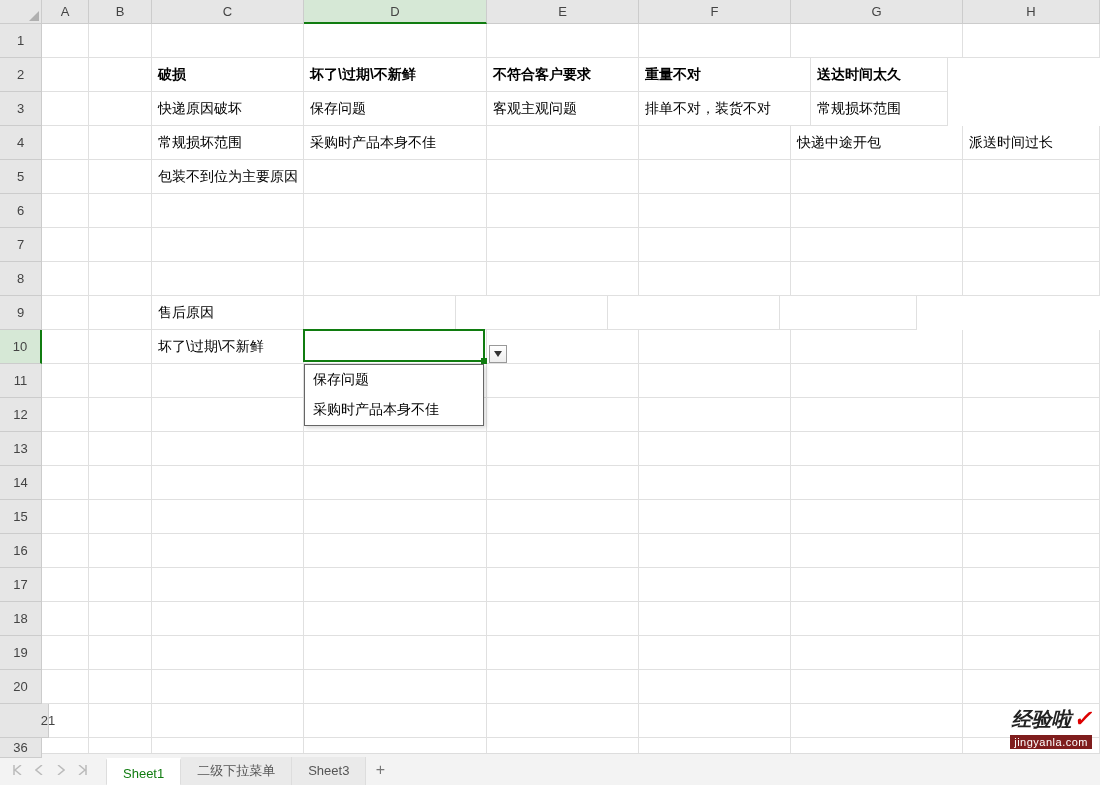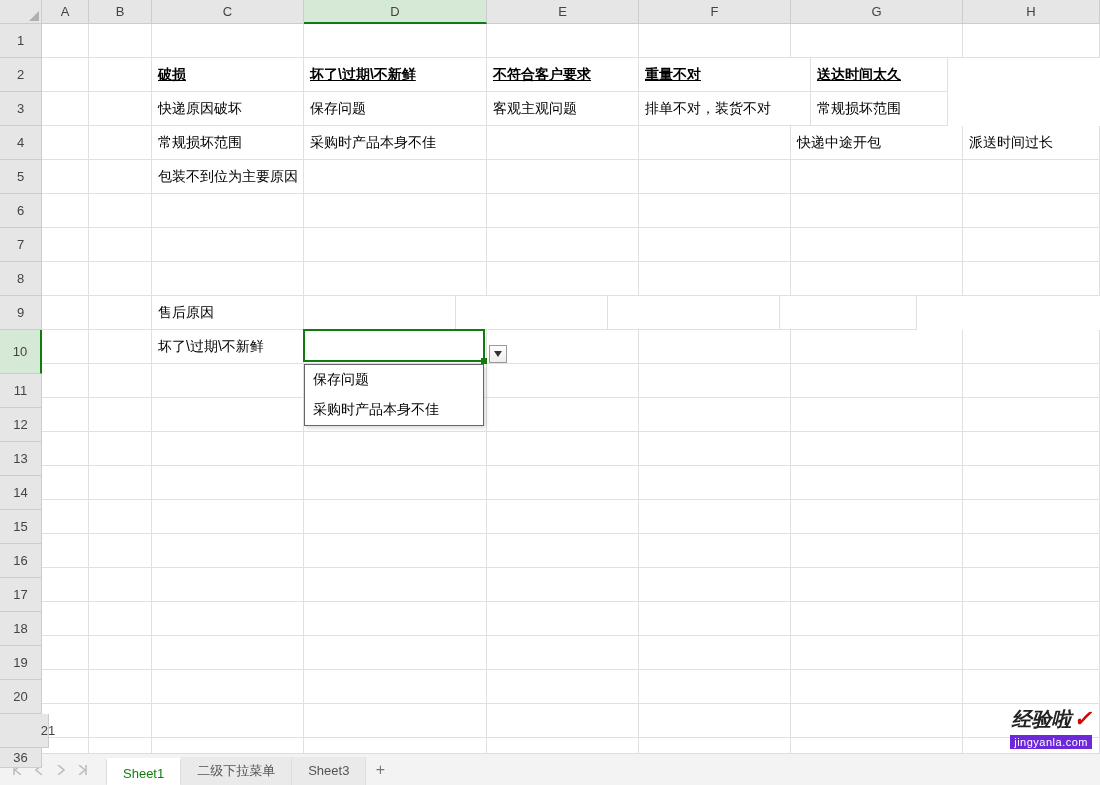--- a/index.html
+++ b/index.html
@@ -9,38 +9,38 @@
   .corner svg { position: absolute; right: 2px; bottom: 2px; }
   .col-headers { position: absolute; top: 0; left: 42px; height: 24px; display: flex; z-index: 4; }
   .col-h { background: #e6e6e6; border-right: 1px solid #ccc; border-bottom: 1px solid #ccc; text-align: center; line-height: 24px; color: #444; font-size: 13px; }
   .col-h.active { background: #d6e8d6; border-bottom: 2px solid #107c10; line-height: 23px; }
   .row-headers { position: absolute; top: 24px; left: 0; width: 42px; z-index: 4; }
   .row-h { background: #e6e6e6; border-bottom: 1px solid #ccc; border-right: 1px solid #ccc; text-align: center; color: #444; font-size: 13px; display: flex; align-items: center; justify-content: center; }
   .row-h.active { background: #d6e8d6; border-right: 2px solid #107c10; }
   .grid { position: absolute; top: 24px; left: 42px; }
   .row { display: flex; }
   .cell { border-right: 1px solid #e0e0e0; border-bottom: 1px solid #e0e0e0; padding: 0 6px; display: flex; align-items: center; white-space: nowrap; overflow: visible; }
-  .bold { font-weight: 700; text-decoration: underline; }
+  .bold { font-weight: 700; }
   .sel-cell { position: absolute; border: 2px solid #107c10; background: transparent; pointer-events: none; z-index: 6; }
   .sel-handle { position: absolute; width: 6px; height: 6px; background: #107c10; right: -4px; bottom: -4px; }
   .dd-btn { position: absolute; width: 18px; height: 18px; border: 1px solid #999; background: linear-gradient(#fff,#eee); z-index: 20; display:flex; align-items:center; justify-content:center; cursor:pointer;}
   .dd-list { position: absolute; width: 180px; border: 1px solid #666; background: #fff; z-index: 30; box-shadow: 2px 2px 4px rgba(0,0,0,0.15);}
   .dd-item { padding: 6px 8px; font-size: 14px; cursor:pointer;}
   .tabbar { position: absolute; left: 0; bottom: 0; width: 1100px; height: 32px; background: #f3f3f3; border-top: 1px solid #ddd; display: flex; align-items: center; }
   .tab-nav { display:flex; align-items:center; gap:0; padding:0 6px;}
   .nav-btn { width: 22px; height: 22px; display:flex; align-items:center; justify-content:center; color:#999; cursor:pointer;}
   .tabs { display:flex; align-items:flex-end; height:100%; margin-left:6px;}
   .tab { padding: 0 16px; height: 28px; line-height: 28px; border-right: 1px solid #ddd; color:#555; cursor:pointer; font-size: 13px; background:#eaeaea;}
   .tab:first-child { border-left: 1px solid #ddd;}
   .tab.active { background: #fff; color: #107c10; border-top: 2px solid transparent; font-weight:500; border-bottom: 2px solid #fff; position:relative; top:1px;}
   .tab-add { width: 28px; text-align:center; color:#777; font-size: 16px; cursor:pointer;}
   .watermark { position: absolute; right: 8px; bottom: 36px; z-index: 50; text-align:right; }
   .wm-top { font-weight:700; font-style:italic; font-size:20px; color:#222; }
   .wm-top .check { color:#d00; font-size:22px; margin-left:2px;}
-  .wm-bot { font-size:11px; color:#fff; background:#6d28d9; padding:1px 4px; display:inline-block; letter-spacing:0.5px;}
+  .wm-bot { font-size:11px; color:#fff; background:#7f1d1d; padding:1px 4px; display:inline-block; letter-spacing:0.5px;}
 </style>
 </head>
 <body>
 
 <div class="sheet-area">
   <div class="corner">
     <svg width="10" height="10">
         <polygon points="10,0 10,10 0,10" fill="#b0b0b0"></polygon>
       </svg>
   </div>
@@ -58,21 +58,21 @@
   <div class="row-headers" id="rowHeaders">
       <div class="row-h" style="height: 34px;">1</div>
       <div class="row-h" style="height: 34px;">2</div>
       <div class="row-h" style="height: 34px;">3</div>
       <div class="row-h" style="height: 34px;">4</div>
       <div class="row-h" style="height: 34px;">5</div>
       <div class="row-h" style="height: 34px;">6</div>
       <div class="row-h" style="height: 34px;">7</div>
       <div class="row-h" style="height: 34px;">8</div>
       <div class="row-h" style="height: 34px;">9</div>
-      <div class="row-h active" style="height: 44px;">10</div>
+      <div class="row-h active" style="height: 34px;">10</div>
       <div class="row-h" style="height: 34px;">11</div>
       <div class="row-h" style="height: 34px;">12</div>
       <div class="row-h" style="height: 34px;">13</div>
       <div class="row-h" style="height: 34px;">14</div>
       <div class="row-h" style="height: 34px;">15</div>
       <div class="row-h" style="height: 34px;">16</div>
       <div class="row-h" style="height: 34px;">17</div>
       <div class="row-h" style="height: 34px;">18</div>
       <div class="row-h" style="height: 34px;">19</div>
       <div class="row-h" style="height: 34px;">20</div>

